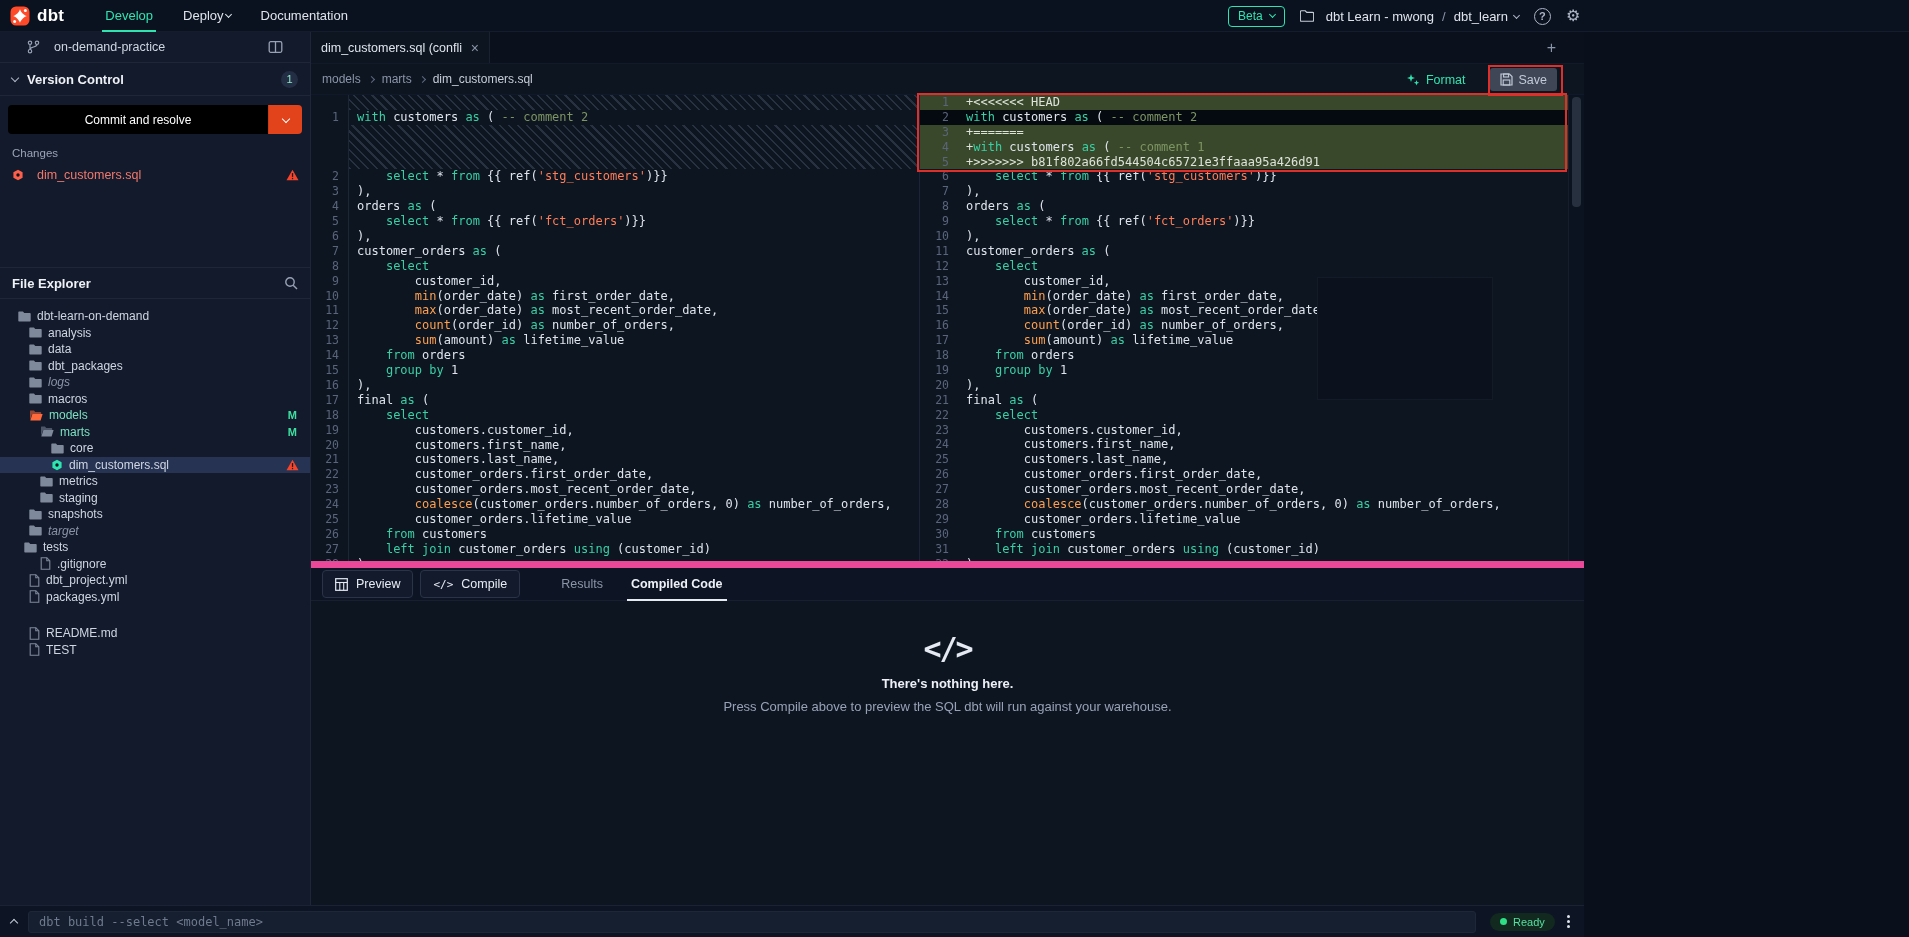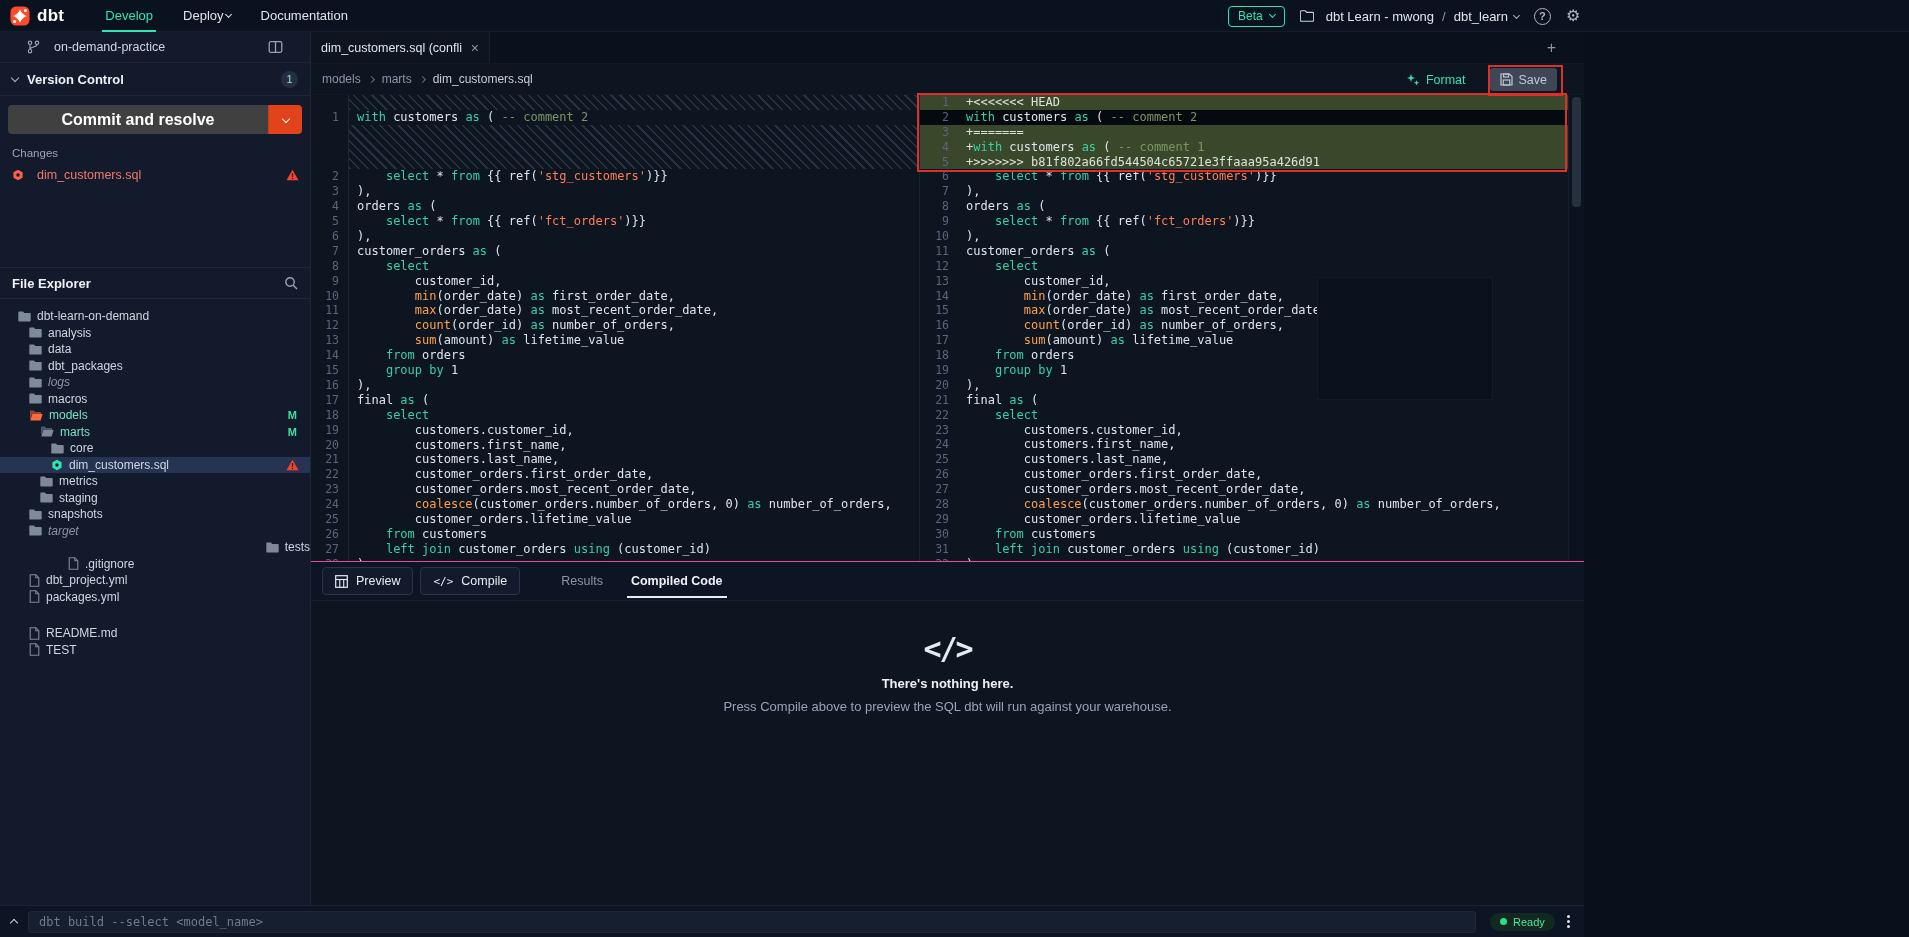--- a/index.html
+++ b/index.html
@@ -32,21 +32,21 @@
   
   .sidebar{position:absolute;left:0;top:32px;width:311px;height:873px;background:#131a2b;border-right:1px solid #1e2638}
   .branch-row{height:31px;border-bottom:1px solid #1e2638;display:flex;align-items:center;padding:0 27px;gap:8px;cursor:pointer}
   .branch-name{font-size:12.5px;color:#cfd6e2}
   .row-push{margin-left:auto;display:inline-flex}
   .vc-header{height:33px;border-bottom:1px solid #1e2638;display:flex;align-items:center;padding:0 12px;gap:9px;cursor:pointer}
   .vc-title{font-weight:bold;font-size:13px;color:#eef1f6}
   .vc-chev{color:#aeb6c6}
   .vc-badge{margin-left:auto;width:17px;height:17px;border-radius:50%;background:#232e44;color:#8fe6c8;font-size:11px;display:flex;align-items:center;justify-content:center}
   .commit-btn{margin:9px 8px 0;height:29px;border-radius:4px;display:flex;overflow:hidden;cursor:pointer}
-  .commit-main{flex:1;background:#404040;display:flex;align-items:center;justify-content:center;color:#fff;font-weight:bold;font-size:16px}
+  .commit-main{flex:1;background:#000000;display:flex;align-items:center;justify-content:center;color:#fff;font-weight:normal;font-size:12px}
   .commit-caret{width:34px;background:#e2431a;border-left:1px solid #c93c15;display:flex;align-items:center;justify-content:center;color:#fff}
   .changes-label{margin:13px 12px 0;font-size:11.5px;color:#9aa4b8}
   .change-row{height:18px;margin-top:7px;display:flex;align-items:center;padding:0 12px;gap:7px;position:relative;cursor:pointer}
   .change-name{font-size:12.5px;color:#f0796d}
   .row-right{position:absolute;right:11px;display:inline-flex}
   .fe-header{position:absolute;top:235px;left:0;right:0;height:32px;border-top:1px solid #1e2638;border-bottom:1px solid #1e2638;display:flex;align-items:center;padding:0 12px;background:#131a2b}
   .fe-title{font-weight:bold;font-size:13px;color:#eef1f6}
   .file-tree{position:absolute;top:276px;left:0;right:0}
   .tree-row{height:16.5px;display:flex;align-items:center;position:relative;font-size:12px;color:#cfd6e2;cursor:pointer}
   .tree-row.selected{background:#263352}
@@ -89,21 +89,21 @@
   .tk-kw{color:#39d0a4}
   .tk-pl{color:#dfe4ec}
   .tk-cm{color:#7d9563}
   .tk-st{color:#ff7d57}
   .tk-fn{color:#ffa04d}
   .tk-mk{color:#dde3da}
   .bg-add{background:#39482a}
   .bg-cur{background:#050910}
   .hatch-fill{flex:1;background:repeating-linear-gradient(45deg,#28313f 0px,#28313f 1.6px,transparent 1.6px,transparent 6.5px)}
 
-  .actionbar{position:absolute;top:529px;left:0;width:1273px;height:40px;background:#0d1524;border-top:1px solid #ec4899;border-bottom:1px solid #181f30;display:flex;align-items:center}
+  .actionbar{position:absolute;top:529px;left:0;width:1273px;height:40px;background:#0d1524;border-top:7px solid #ec4899;border-bottom:1px solid #181f30;display:flex;align-items:center}
   .panel-btn{height:28px;border:1px solid #2a3347;background:#121a2b;border-radius:4px;color:#e8ecf3;font-size:12.5px;display:flex;align-items:center;gap:8px;padding:0 12px;margin-left:11px;cursor:pointer}
   .panel-btn .btn-icon{font-family:"DejaVu Sans Mono",monospace;font-size:11px;color:#e8ecf3}
   .panel-btn+ .panel-btn{margin-left:7px}
   .panel-tabs{display:flex;margin-left:27px;height:40px;align-items:stretch}
   .panel-tab{display:flex;align-items:center;padding:0 14px;font-size:12.5px;color:#8b95a8;position:relative;cursor:pointer}
   .panel-tab.active{color:#eef1f6;font-weight:bold}
   .panel-tab.active::after{content:'';position:absolute;left:10px;right:10px;bottom:3px;height:2px;background:#e6ebf2}
 
   .results-panel{position:absolute;top:569px;left:0;width:1273px;height:304px;background:#0d1521;display:flex;flex-direction:column;align-items:center}
   .empty-icon{margin-top:30px;font-family:"DejaVu Sans Mono",monospace;font-weight:bold;font-size:30px;color:#e4e9f2;letter-spacing:-2px}
@@ -361,29 +361,29 @@
           <span class="tree-label">snapshots</span>
         </div>
         <div class="tree-row" style="padding-left: 29px;">
           <span class="ticon">
             <svg width="13" height="11" viewBox="0 0 13 11">
               <path d="M1.3.6h3.6l1.4 1.5h5.4c.6 0 1 .4 1 1v6.3c0 .6-.4 1-1 1H1.3c-.6 0-1-.4-1-1V1.6c0-.6.4-1 1-1z" fill="currentColor"></path>
             </svg>
           </span>
           <span class="tree-label italic">target</span>
         </div>
-        <div class="tree-row" style="padding-left: 24px; justify-content: flex-end;">
+        <div class="tree-row" style="padding-left: 24px;">
           <span class="ticon">
             <svg width="13" height="11" viewBox="0 0 13 11">
               <path d="M1.3.6h3.6l1.4 1.5h5.4c.6 0 1 .4 1 1v6.3c0 .6-.4 1-1 1H1.3c-.6 0-1-.4-1-1V1.6c0-.6.4-1 1-1z" fill="currentColor"></path>
             </svg>
           </span>
           <span class="tree-label">tests</span>
         </div>
-        <div class="tree-row" style="padding-left: 40px; margin-left: 28px;">
+        <div class="tree-row" style="padding-left: 40px;">
           <span class="ticon">
             <svg width="11" height="13" viewBox="0 0 11 13">
               <path d="M1.2.7h5.6l3 3v8.6H1.2z" fill="none" stroke="currentColor" stroke-width="1.1"></path>
               <path d="M6.8.7v3h3" fill="none" stroke="currentColor" stroke-width="1.1"></path>
             </svg>
           </span>
           <span class="tree-label">.gitignore</span>
         </div>
         <div class="tree-row" style="padding-left: 29px;">
           <span class="ticon">

